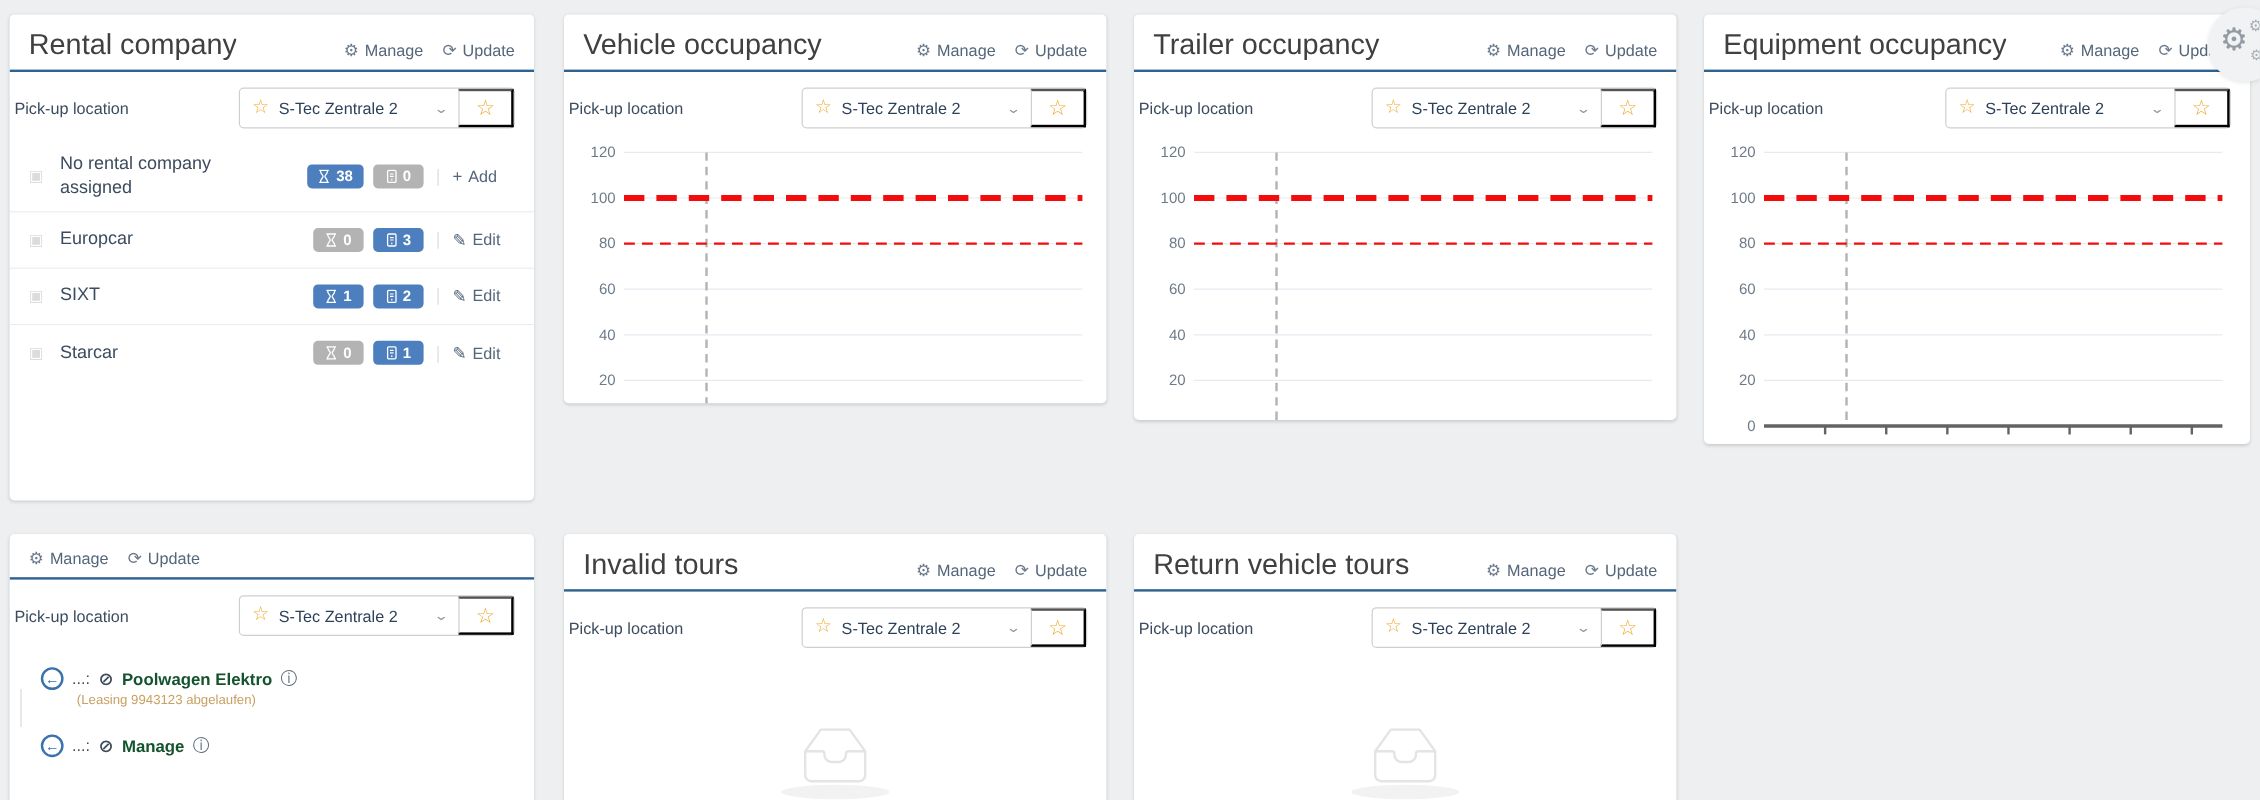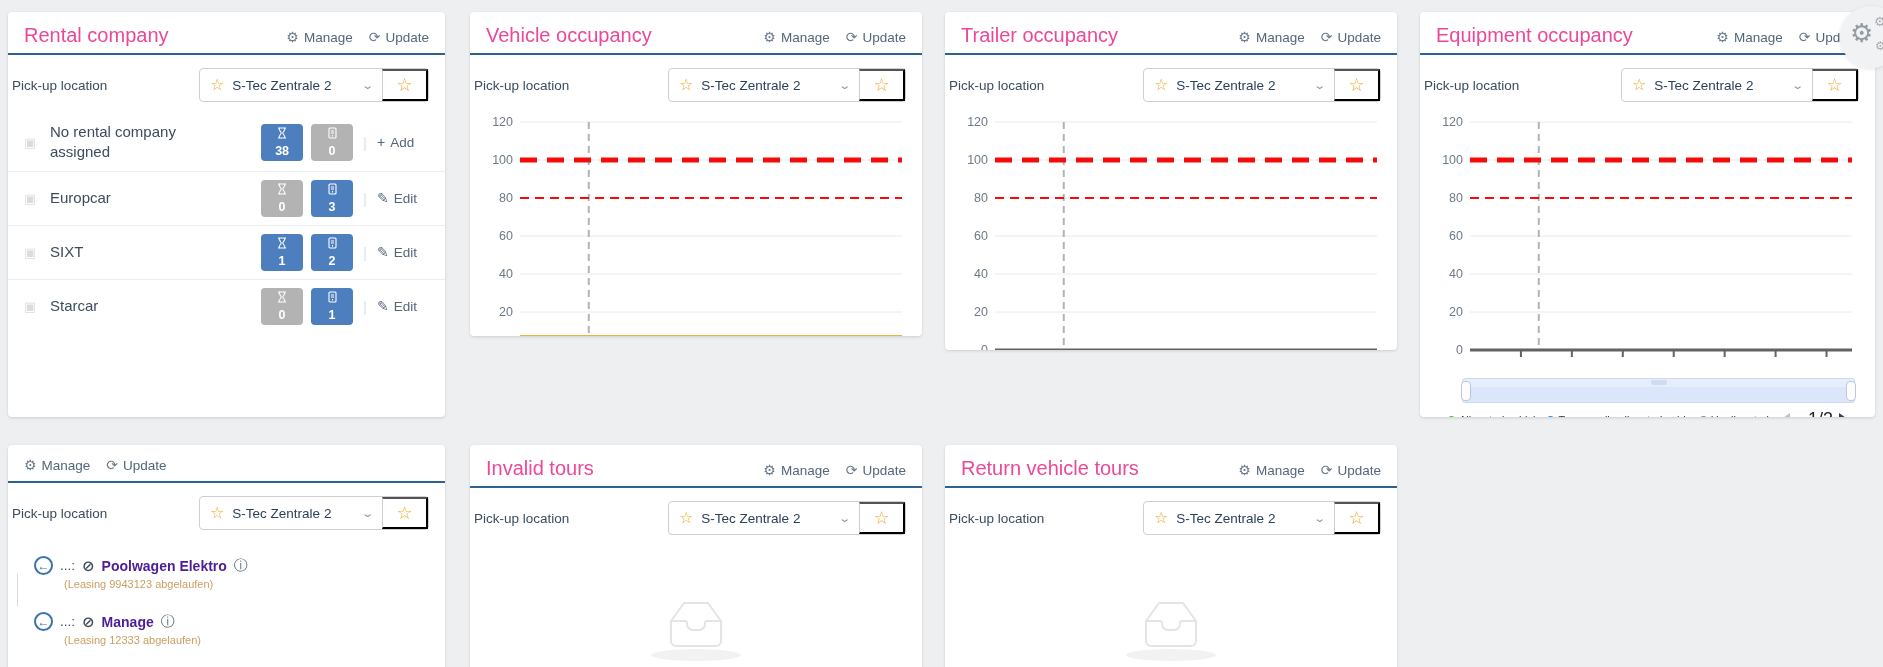--- a/index.html
+++ b/index.html
@@ -11,31 +11,31 @@
     color:#2b3c4e;
   }
   .card {
     position:absolute; background:#fff; border-radius:4px;
     box-shadow:0 1px 3px rgba(0,0,0,.14);
     overflow:hidden;
   }
   #card-rental    { left:8px;    top:12px;  width:437px; height:405px; }
   #card-vehicle   { left:470px;  top:12px;  width:452px; height:324px; }
   #card-trailer   { left:945px;  top:12px;  width:452px; height:338px; }
-  #card-equipment { left:1420px; top:12px;  width:455px; height:405px; }
+  #card-equipment { left:1420px; top:12px;  width:455px; height:358px; }
   #card-temporary { left:8px;    top:445px; width:437px; height:300px; }
   #card-invalid   { left:470px;  top:445px; width:452px; height:300px; }
   #card-overdue   { left:945px;  top:445px; width:452px; height:300px; }
 
   .card-header {
     display:flex; justify-content:space-between; align-items:flex-end;
     padding:12px 16px 6px 16px; border-bottom:2px solid #2d6291;
   }
   .card-title {
-    font-size:20px; color:#ec4899; font-weight:400;
+    font-size:24px; color:#404040; font-weight:400;
     white-space:nowrap; overflow:hidden; text-overflow:ellipsis; max-width:62%;
   }
   .card-actions { display:flex; gap:16px; align-items:center; padding-bottom:2px; }
   .hdr-btn {
     display:flex; align-items:center; gap:5px; font-size:13.5px; color:#54667a;
     cursor:pointer; background:none; border:none; white-space:nowrap;
   }
   .hdr-btn .ico { font-size:14px; color:#6b7a8c; }
 
   .pickup-row {
@@ -65,21 +65,21 @@
     display:flex; align-items:center; padding:8px 16px; border-bottom:1px solid #ededed;
     min-height:47px;
   }
   .rental-row:last-child { border-bottom:none; }
   .row-ph-icon { width:20px; color:#dcdcda; font-size:13px; flex:0 0 26px; }
   .row-name { font-size:15px; color:#3c4c5e; width:150px; line-height:1.35; }
   .badges { display:flex; gap:8px; margin-left:auto; align-items:center; }
   .badge {
     display:inline-flex; align-items:center; gap:5px; border-radius:4px;
     padding:3px 9px; font-size:12.5px; font-weight:bold; color:#fff; cursor:pointer;
-    min-width:42px; justify-content:center;flex-direction:column;
+    min-width:42px; justify-content:center;
   }
   .badge.blue { background:#4d7fbe; }
   .badge.grey { background:#b3b3b3; }
   .badge svg { display:block; }
   .row-divider { color:#dfe3e7; margin:0 10px; font-size:15px; }
   .row-action {
     display:flex; align-items:center; gap:5px; font-size:13.5px; color:#54667a;
     background:none; border:none; cursor:pointer; width:52px;
   }
   .row-action .ico { font-size:14px; }
@@ -111,21 +111,21 @@
   .tree-item { position:relative; margin-bottom:22px; }
   .tree-line { position:absolute; left:9px; width:1px; background:#d9d9d9; }
   .tree-head { display:flex; align-items:center; gap:7px; }
   .tree-expand {
     width:19px; height:19px; border-radius:50%; border:2px solid #3a72ad; color:#3a72ad;
     display:flex; align-items:center; justify-content:center; font-size:12px; font-weight:bold;
     background:#fff; cursor:pointer; flex:0 0 auto; position:relative; z-index:1;
   }
   .tree-prefix { font-size:13.5px; color:#3c4c5e; }
   .tree-ban { color:#3f4c5a; font-size:15px; font-weight:bold; }
-  .tree-name { font-size:14px; font-weight:bold; color:#4c1d95;text-align:center; }
+  .tree-name { font-size:14px; font-weight:bold; color:#14532d;text-align:center; }
   .tree-info { color:#5d6a78; font-size:14px; cursor:pointer; }
   .tree-sub { font-size:11px; color:#c9a063; padding-left:30px; margin-top:3px; }
 
   
   .empty-state { display:flex; flex-direction:column; align-items:center; margin-top:48px; }
   .empty-state .shadow { width:90px; height:12px; border-radius:50%; background:#f2f2f2; margin-top:-6px; }
 
   
   .float-settings {
     position:absolute; left:1840px; top:6px; width:62px; height:62px; border-radius:50%;
@@ -567,21 +567,20 @@
         <div class="tree-sub">(Leasing 9943123 abgelaufen)</div>
       </div>
       <div class="tree-item">
         <div class="tree-head">
           <span class="tree-expand">←</span>
           <span class="tree-prefix">...:</span>
           <span class="tree-ban">⊘</span>
           <span class="tree-name">Manage</span>
           <span class="tree-info">ⓘ</span>
         </div>
-        <div class="tree-sub">(Leasing 12333 abgelaufen)</div>
       </div>
     </div>
 </div>
 
 <div class="card" id="card-invalid">
   <div class="card-header">
     <div class="card-title">Invalid tours</div>
     <div class="card-actions">
       <button class="hdr-btn">
         <span class="ico">⚙</span>

